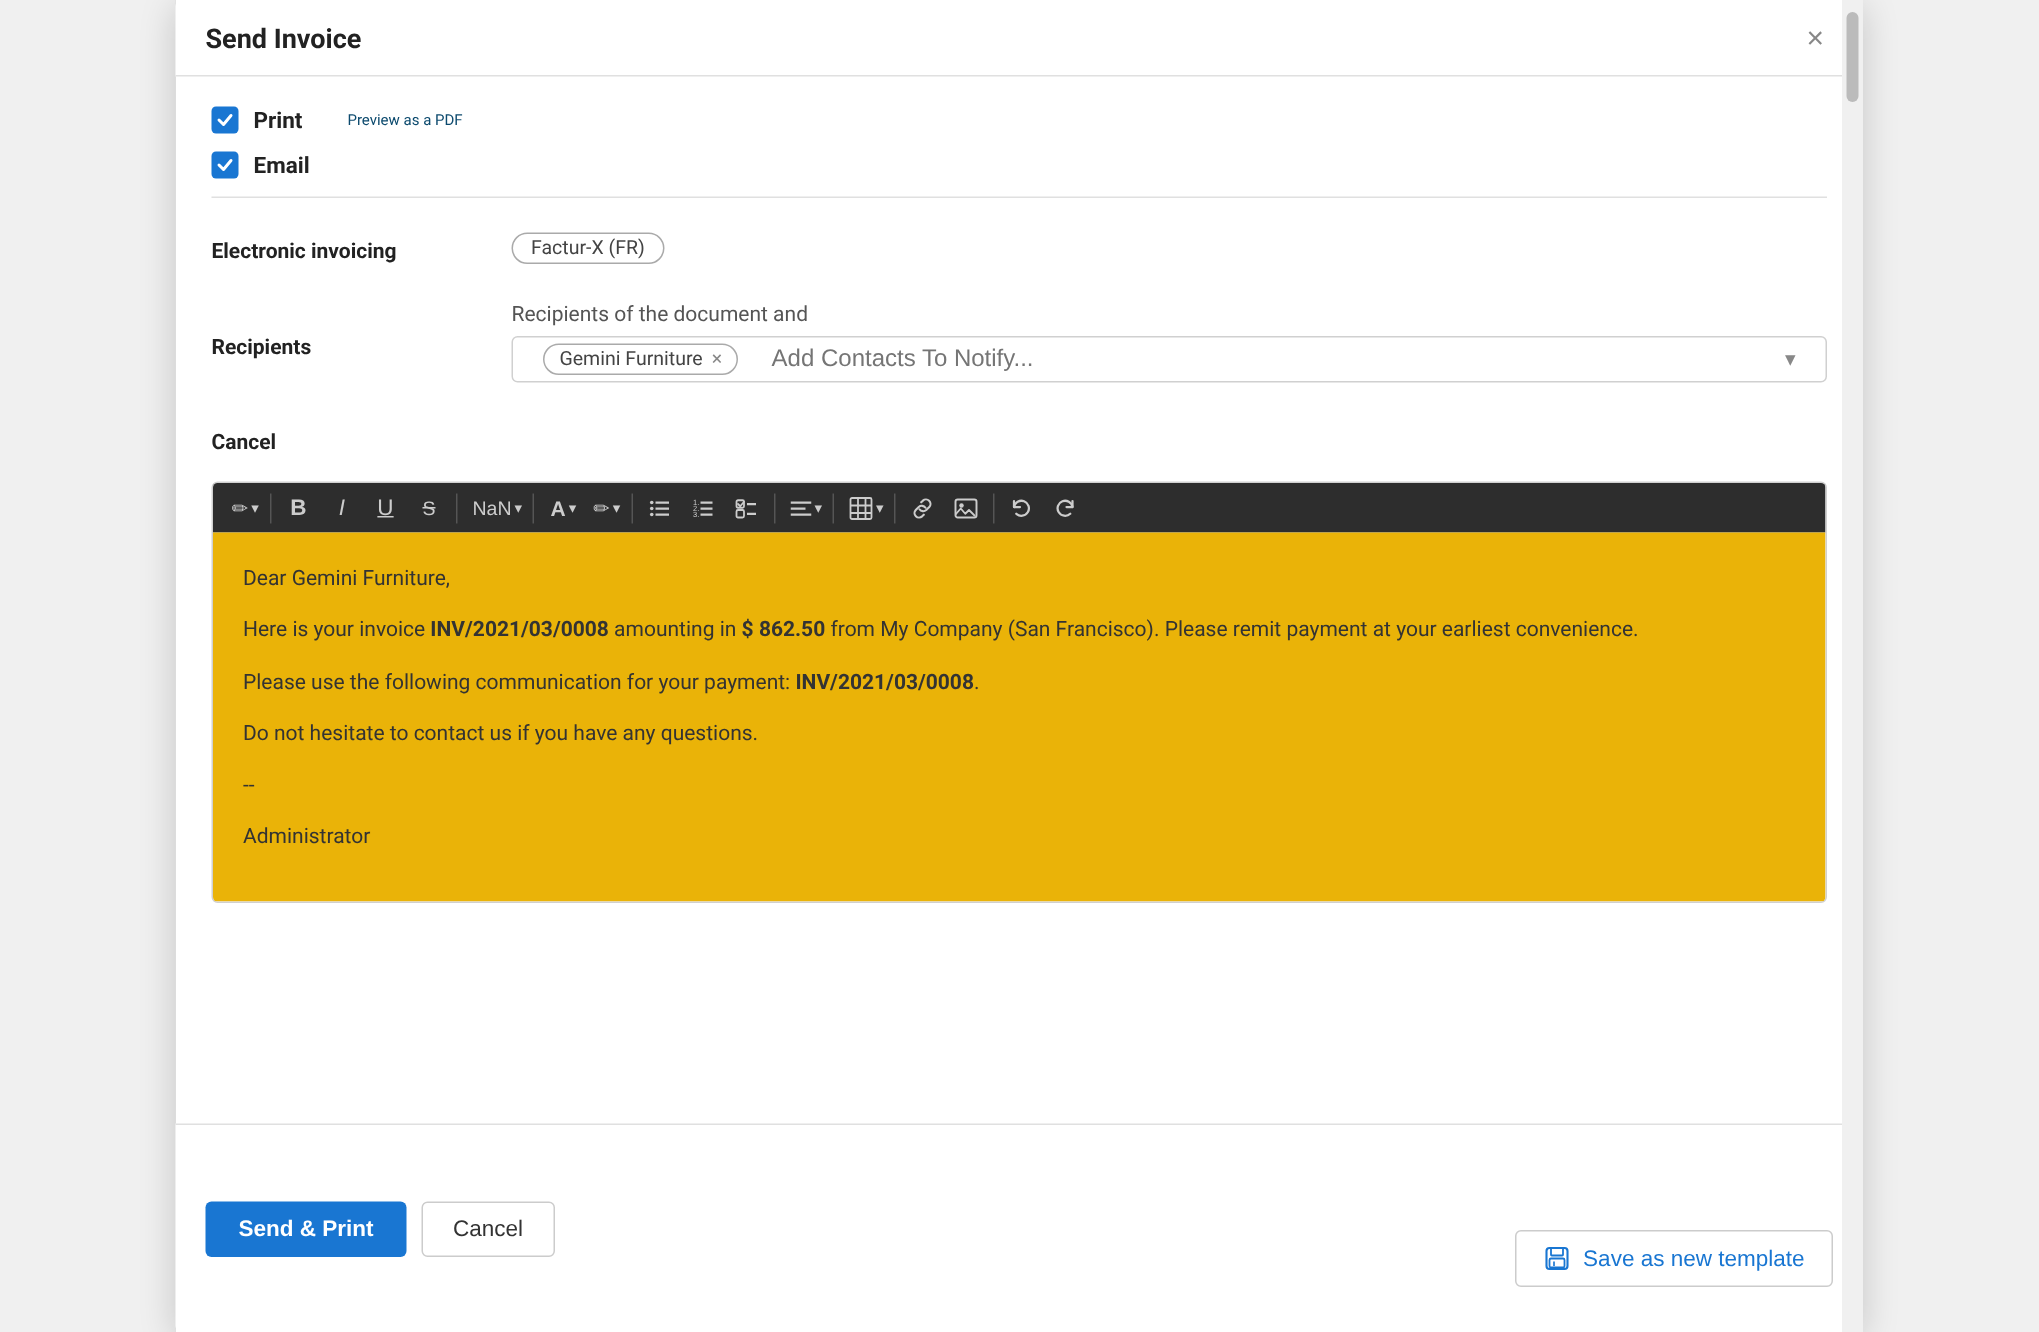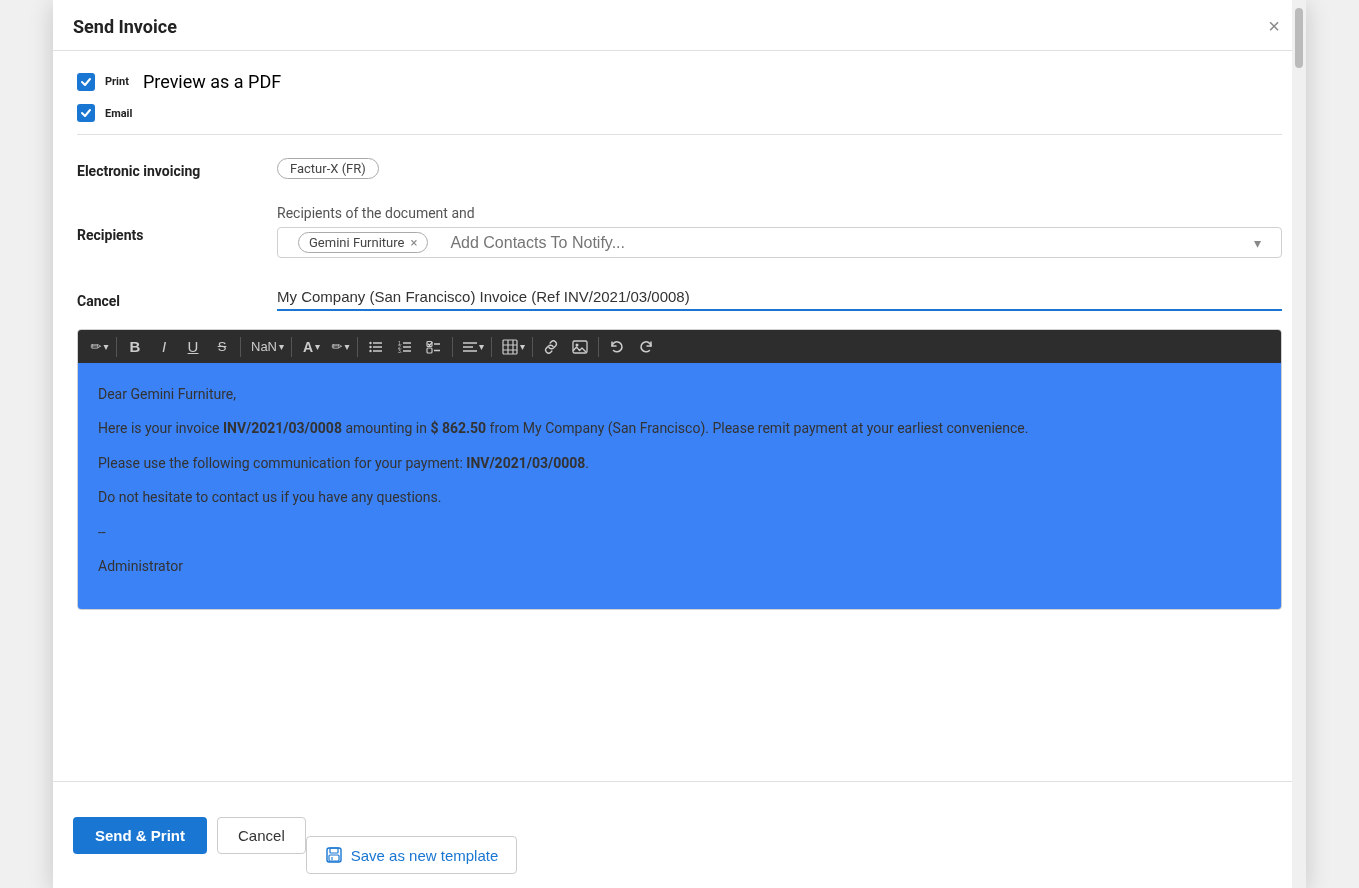--- a/index.html
+++ b/index.html
@@ -6,21 +6,21 @@
     body {
       font-family: -apple-system, BlinkMacSystemFont, 'Segoe UI', Roboto, sans-serif;
       background: #f0f0f0;
       display: flex;
       justify-content: center;
       align-items: flex-start;
       min-height: 888px;
       padding: 0;
     }
     .dialog-overlay {
-      width: 1253px;
+      width: 1125px;
       min-height: 888px;
       background: rgba(0,0,0,0.3);
       display: flex;
       justify-content: center;
       align-items: flex-start;
       padding-top: 0;
     }
     .dialog {
       width: 1340px;
       background: #fff;
@@ -73,29 +73,29 @@
       align-items: center;
       justify-content: center;
       flex-shrink: 0;
       cursor: pointer;
     }
     .checkbox-custom svg {
       width: 12px;
       height: 12px;
     }
     .option-label {
-      font-size: 11px;
+      font-size: 15px;
       font-weight: 700;
       color: #222;
     }
     .option-sublabel {
-      font-size: 18px;
-      color: #000000;
+      font-size: 10px;
+      color: #0c4a6e;
       font-weight: 400;
-      margin-left: 4px;
+      margin-left: 20px;
     }
     .form-section {
       display: flex;
       align-items: center;
       margin-bottom: 18px;
       padding-top: 8px;
     }
     .form-label {
       font-size: 14px;
       font-weight: 700;
@@ -193,32 +193,33 @@
       height: 20px;
       background: #555;
       margin: 0 2px;
     }
     .toolbar-group {
       display: flex;
       align-items: center;
       gap: 1px;
     }
     .editor-content {
-      background: #3b82f6;
+      background: #eab308;
       padding: 20px 20px 20px 20px;
       min-height: 240px;
       font-size: 14px;
       color: #333;
       line-height: 1.6;
     }
     .editor-content p { margin-bottom: 12px; }
     .dialog-footer {
       display: flex;
       align-items: center;
-      padding: 14px 20px;
+      justify-content: space-between;
+      padding: 30px 20px;
       border-top: 1px solid #e0e0e0;
       background: #fff;
     }
     .footer-left { display: flex; gap: 10px; }
     .btn-send {
       background: #1976d2;
       color: #fff;
       border: none;
       border-radius: 4px;
       padding: 9px 22px;
@@ -335,23 +336,20 @@
               <span class="remove-icon">×</span>
             </span>
             <input class="recipients-input" type="text" placeholder="Add Contacts To Notify..." style="">
             <span class="dropdown-arrow">▾</span>
           </div>
         </div>
       </div>
 
       <div class="form-section">
         <div class="form-label">Cancel</div>
-        <div class="form-field">
-          <input class="subject-input" type="text" value="My Company (San Francisco) Invoice (Ref INV/2021/03/0008)" style="">
-        </div>
       </div>
 
       <div class="editor-container">
 
         <div class="editor-toolbar">
           <div class="toolbar-group">
             <button class="toolbar-btn with-arrow">
               <span>✏</span>
               <span style="font-size:10px;">▾</span>
             </button>

